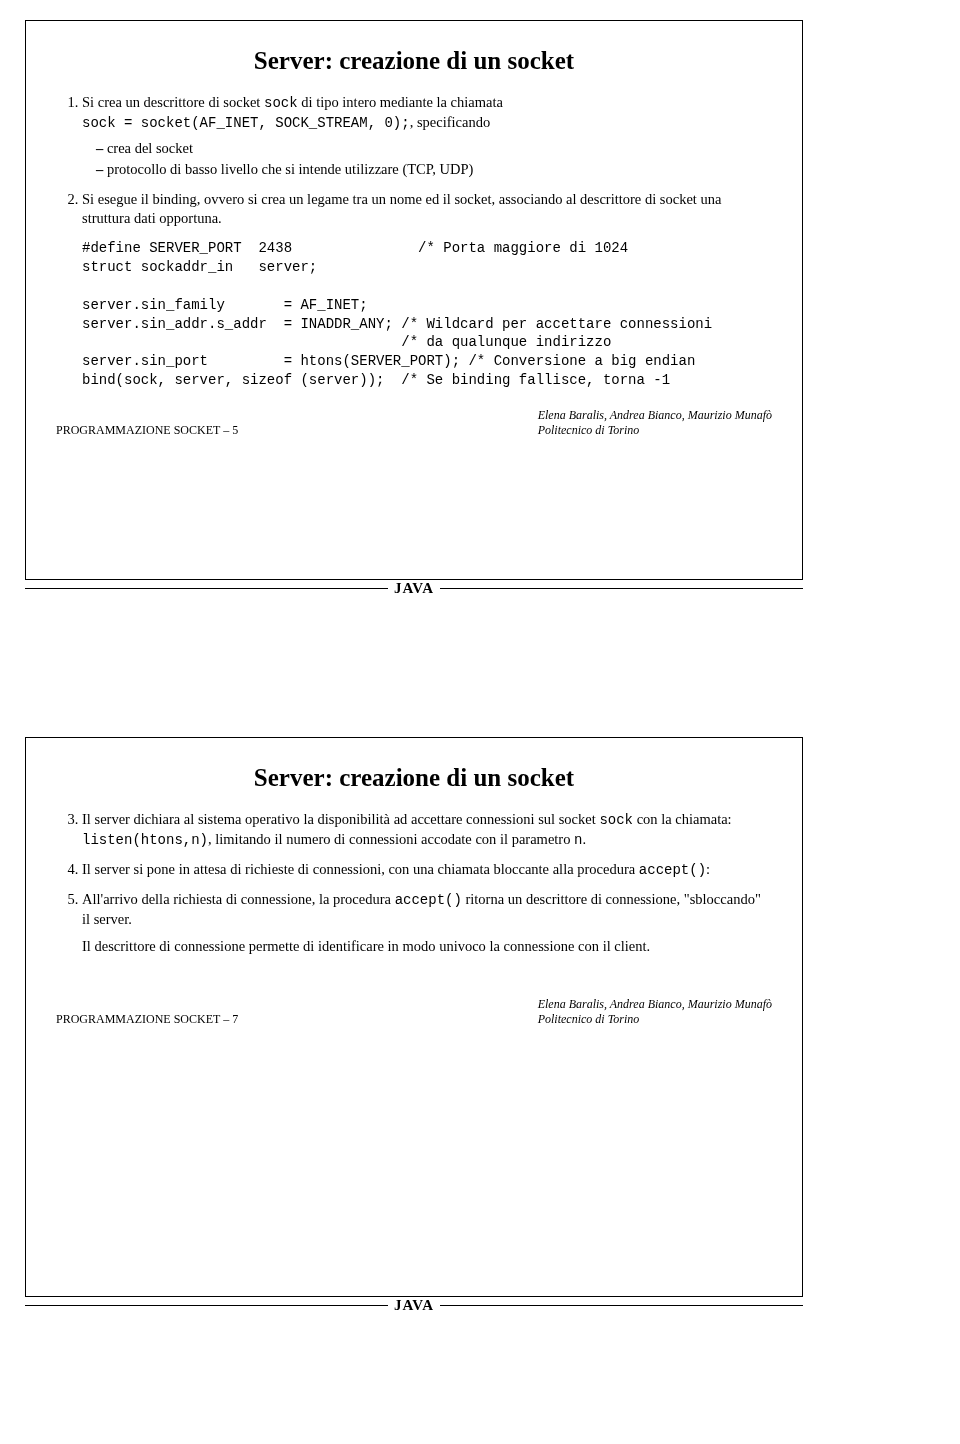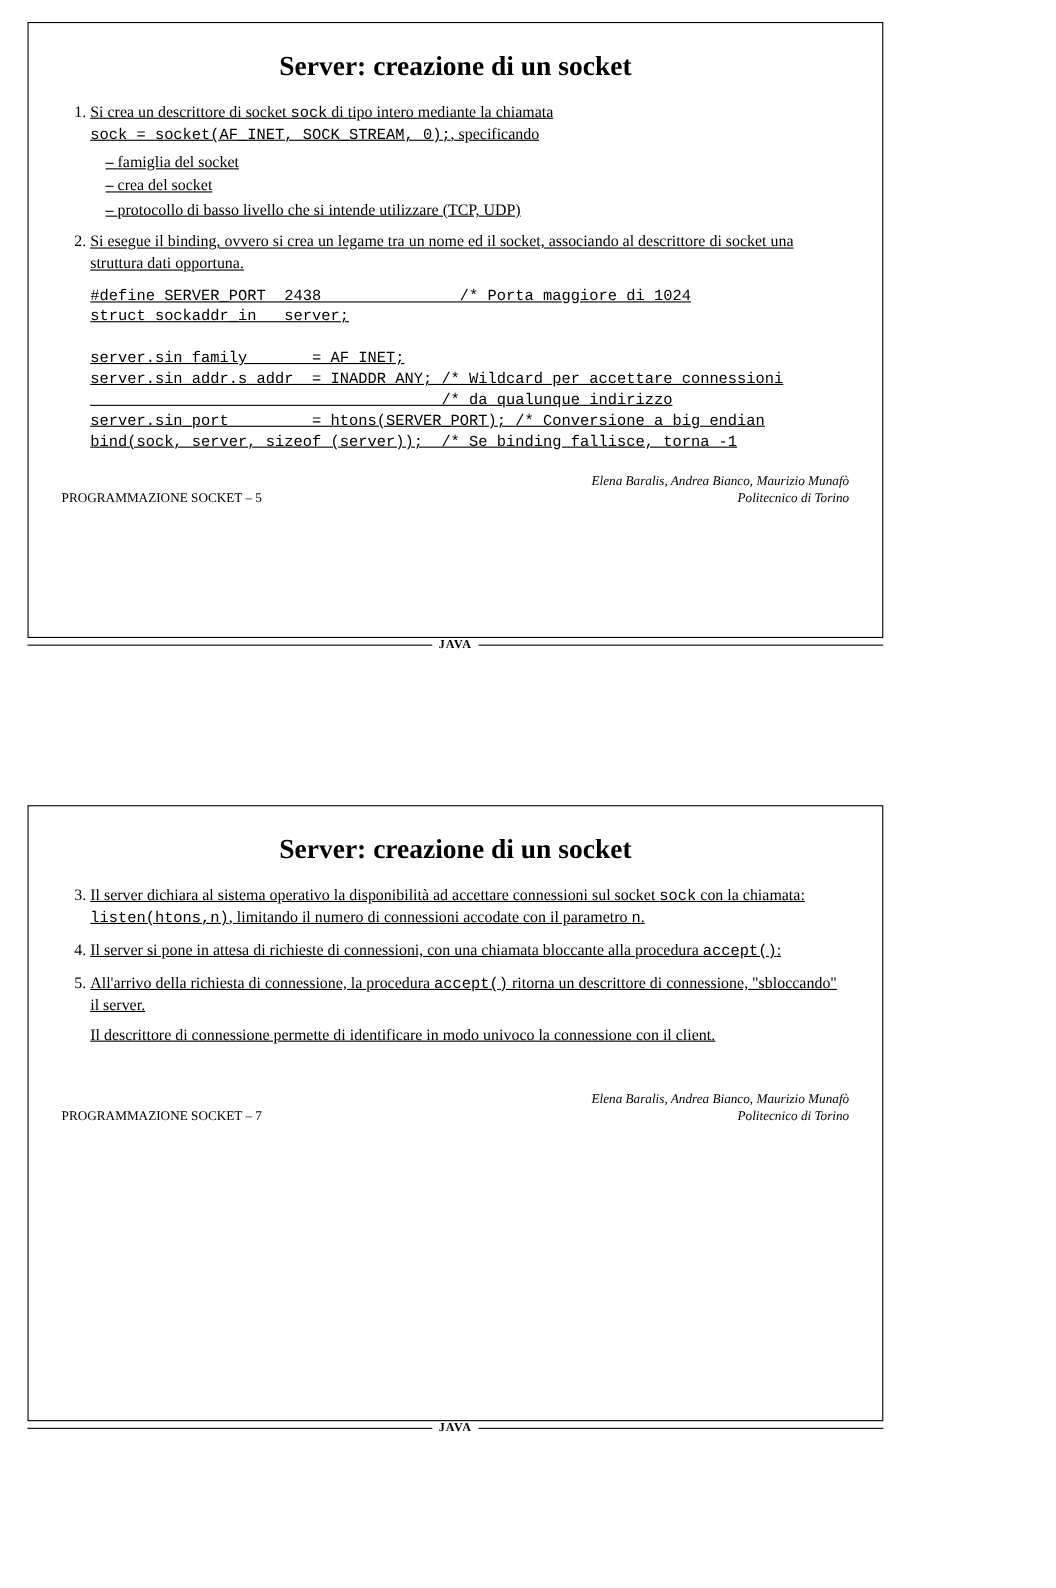--- a/index.html
+++ b/index.html
@@ -24,21 +24,20 @@
   }
   .slide-title {
     text-align: center;
     font-size: 25px;
     font-weight: bold;
     margin: 4px 0 18px 0;
   }
   .body-text {
     font-size: 14.5px;
     line-height: 1.35;
-    text-decoration: underline;
   }
   ol.mainlist {
     list-style-type: decimal;
     margin: 0;
     padding-left: 26px;
   }
   ol.mainlist > li {
     margin-bottom: 10px;
   }
   .sublist {
@@ -68,34 +67,33 @@
     align-items: flex-end;
     font-size: 12px;
     font-style: italic;
     margin-top: 18px;
     padding-bottom: 6px;
   }
   .slide-footer .left {
     font-style: normal;
   }
   .slide-footer .right {
-    text-align: right;
   }
   .tag-line {
     display: flex;
     align-items: center;
     margin: 0 25px 0 25px;
   }
   .tag-line .hr {
     flex: 1;
     border-top: 1px solid #000;
     height: 0;
   }
   .tag-line .label {
-    font-size: 11px;
+    font-size: 15px;
     font-weight: bold;
     padding: 0 6px;
     letter-spacing: 1px;
   }
   .spacer {
     height: 120px;
   }
 </style>
 </head>
 <body>
@@ -104,21 +102,20 @@
 
   <div class="slide-frame">
     <div class="slide-title">Server: creazione di un socket</div>
 
     <div class="body-text">
       <ol class="mainlist">
         <li>
           <span>Si crea un descrittore di socket </span><code>sock</code><span> di tipo intero mediante la chiamata</span><br>
           <code>sock = socket(AF_INET, SOCK_STREAM, 0);</code><span>, specificando</span>
           <ul class="sublist">
-            <li>famiglia del socket</li>
             <li>crea del socket</li>
             <li>protocollo di basso livello che si intende utilizzare (TCP, UDP)</li>
           </ul>
         </li>
         <li>
           <span>Si esegue il binding, ovvero si crea un legame tra un nome ed il socket, associando al descrittore di socket una struttura dati opportuna.</span>
         </li>
       </ol>
 
       <pre class="codeblock">#define SERVER_PORT  2438               /* Porta maggiore di 1024

